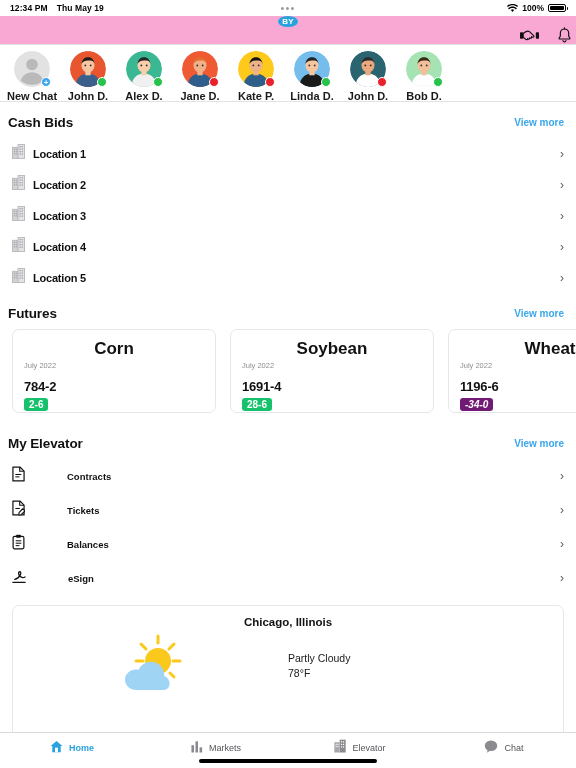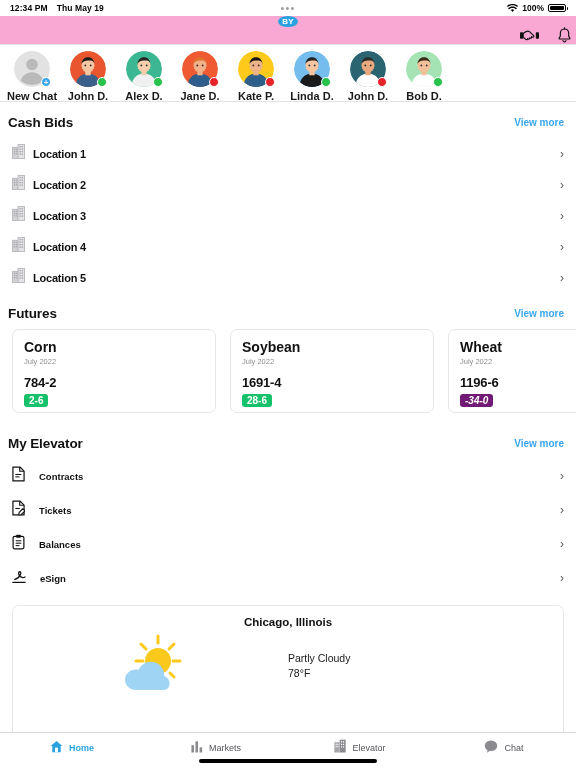--- a/index.html
+++ b/index.html
@@ -97,37 +97,37 @@
   .loc-label { font-size: 11px; font-weight: 700; color: #111; letter-spacing: -.2px; }
   .chev { margin-left: auto; color: #5b5b5f; font-size: 12px; line-height: 1; }
 
   
   .futures-scroll { display: flex; gap: 14px; padding: 0 12px 10px 12px; }
   .fut-card {
     flex: 0 0 204px; min-width: 204px; height: 84px;
     border: 1px solid #e6e6ea; border-radius: 7px;
     background: #fff; padding: 9px 11px;
   }
-  .fut-name { font-size: 14px; font-weight: 700; color: #111; }
+  .fut-name { font-size: 17px; font-weight: 700; color: #111; text-align: center; }
   .fut-month { font-size: 7.5px; color: #8e8e93; margin-top: 2px; }
   .fut-price { font-size: 13px; font-weight: 700; color: #111; margin-top: 9px; letter-spacing: -.2px; }
   .fut-chg {
     display: inline-block; margin-top: 4px;
     padding: 1px 5px; border-radius: 3px;
     font-size: 10px; font-weight: 600; color: #fff;
   }
   .up { background: #15c26b; }
   .down { background: #701a75; font-style: italic; }
 
   
   .elev-row {
     display: flex; align-items: center;
     padding: 7px 12px; gap: 14px; min-height: 30px;
   }
-  .elev-label { font-size: 9.5px; font-weight: 700; color: #111; }
+  .elev-label { font-size: 9.5px; font-weight: 700; color: #111; margin-left: 28px; }
 
   
   .weather-card {
     margin: 10px 12px 0 12px;
     border: 1px solid #e6e6ea; border-radius: 7px;
     background: #fff; padding: 10px 0 0 0; height: 137px; overflow: hidden;
   }
   .weather-city { text-align: center; font-size: 11.5px; font-weight: 700; color: #111; }
   .weather-body { display: flex; align-items: flex-start; margin-top: 4px; }
   .weather-ico { width: 50%; display: flex; justify-content: center; }

